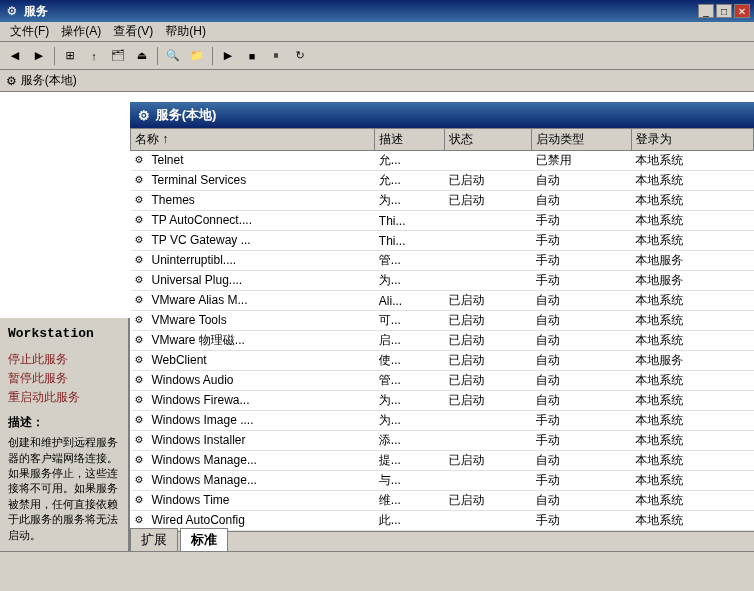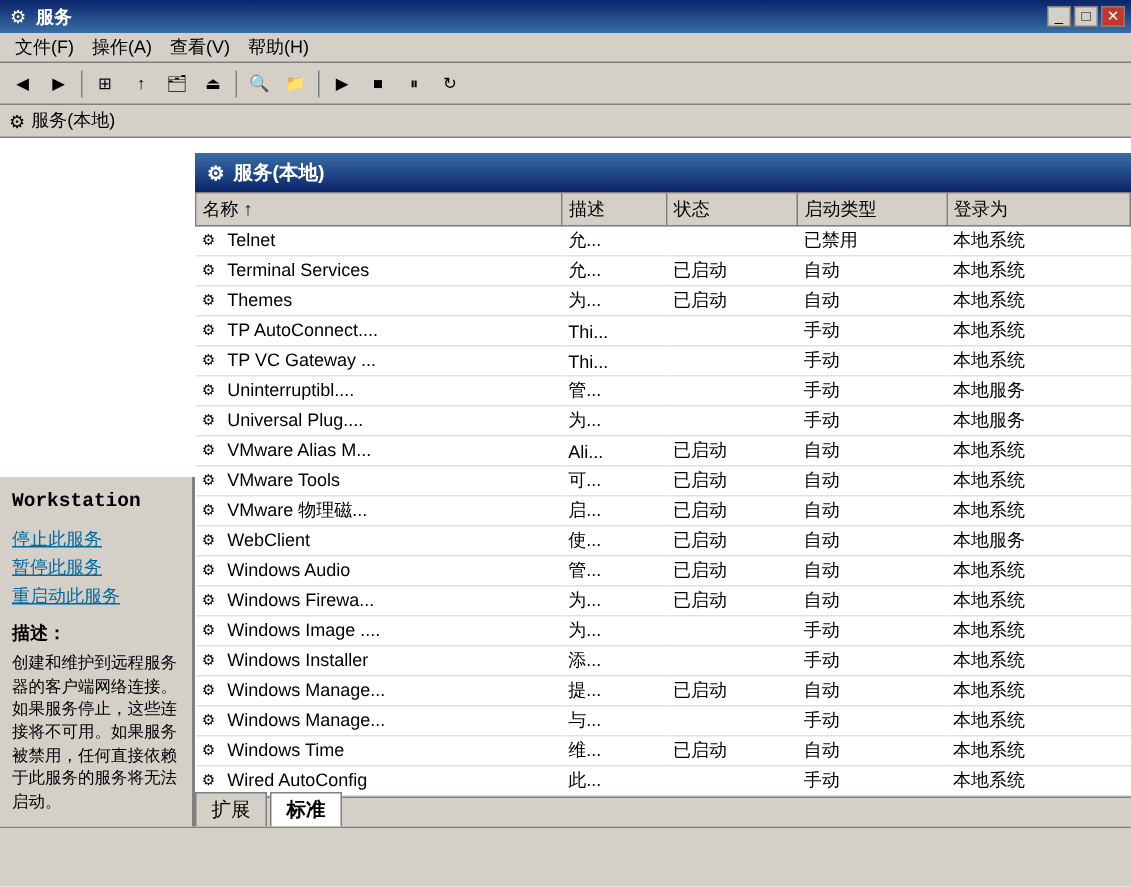--- a/index.html
+++ b/index.html
@@ -137,22 +137,21 @@
       margin-bottom: 10px;
       font-family: "Courier New", monospace;
     }
     .sidebar-links {
       display: flex;
       flex-direction: column;
       gap: 2px;
       margin-bottom: 8px;
     }
     .sidebar-link {
-      color: #0369a1;
-      text-decoration: underline;
+      color: #7f1d1d;
       cursor: pointer;
       font-size: 12px;
     }
     .sidebar-desc-title {
       font-size: 12px;
       font-weight: bold;
       margin-bottom: 4px;
     }
     .sidebar-desc {
       font-size: 11px;

